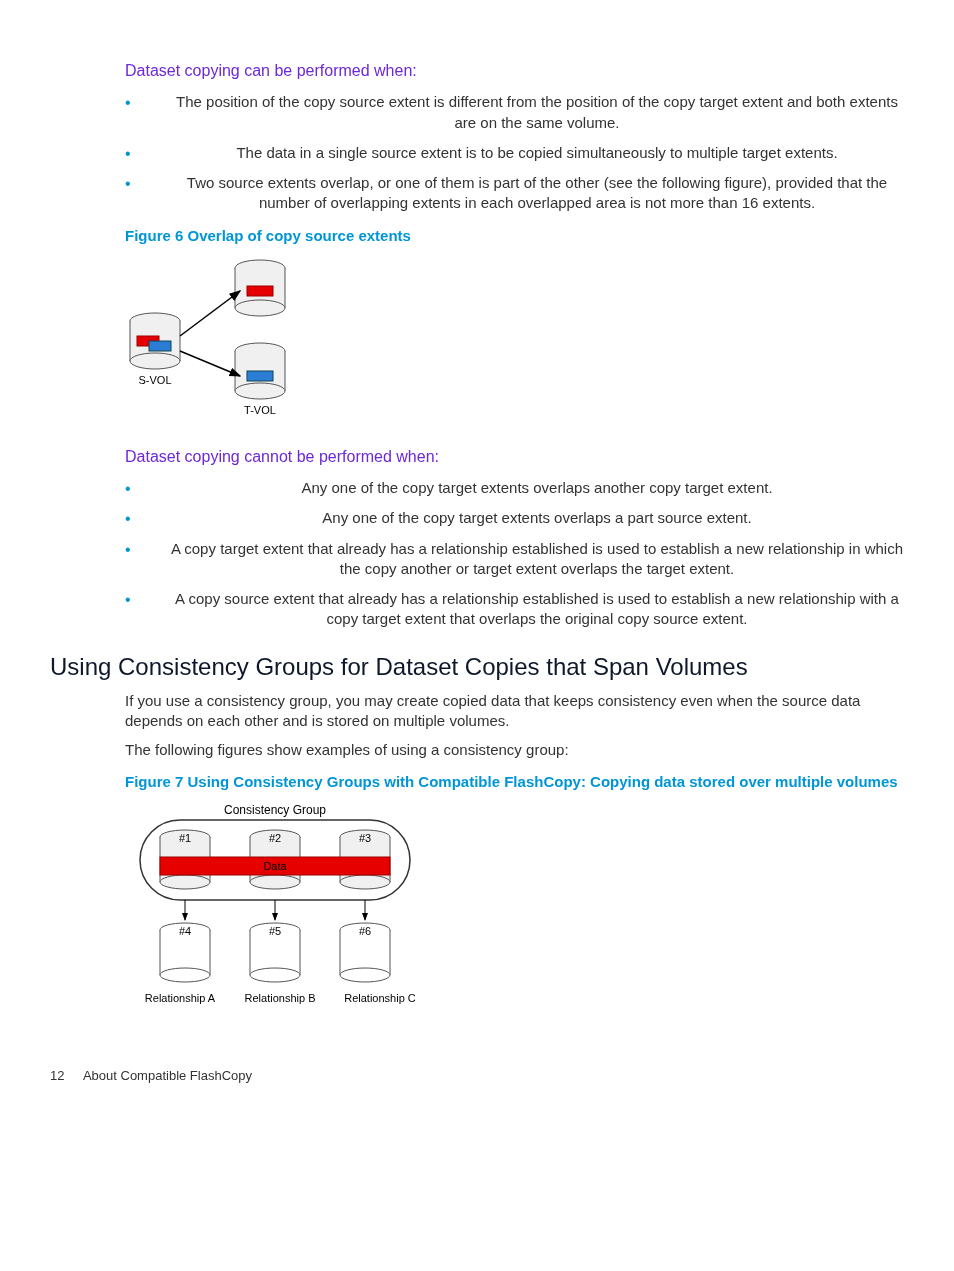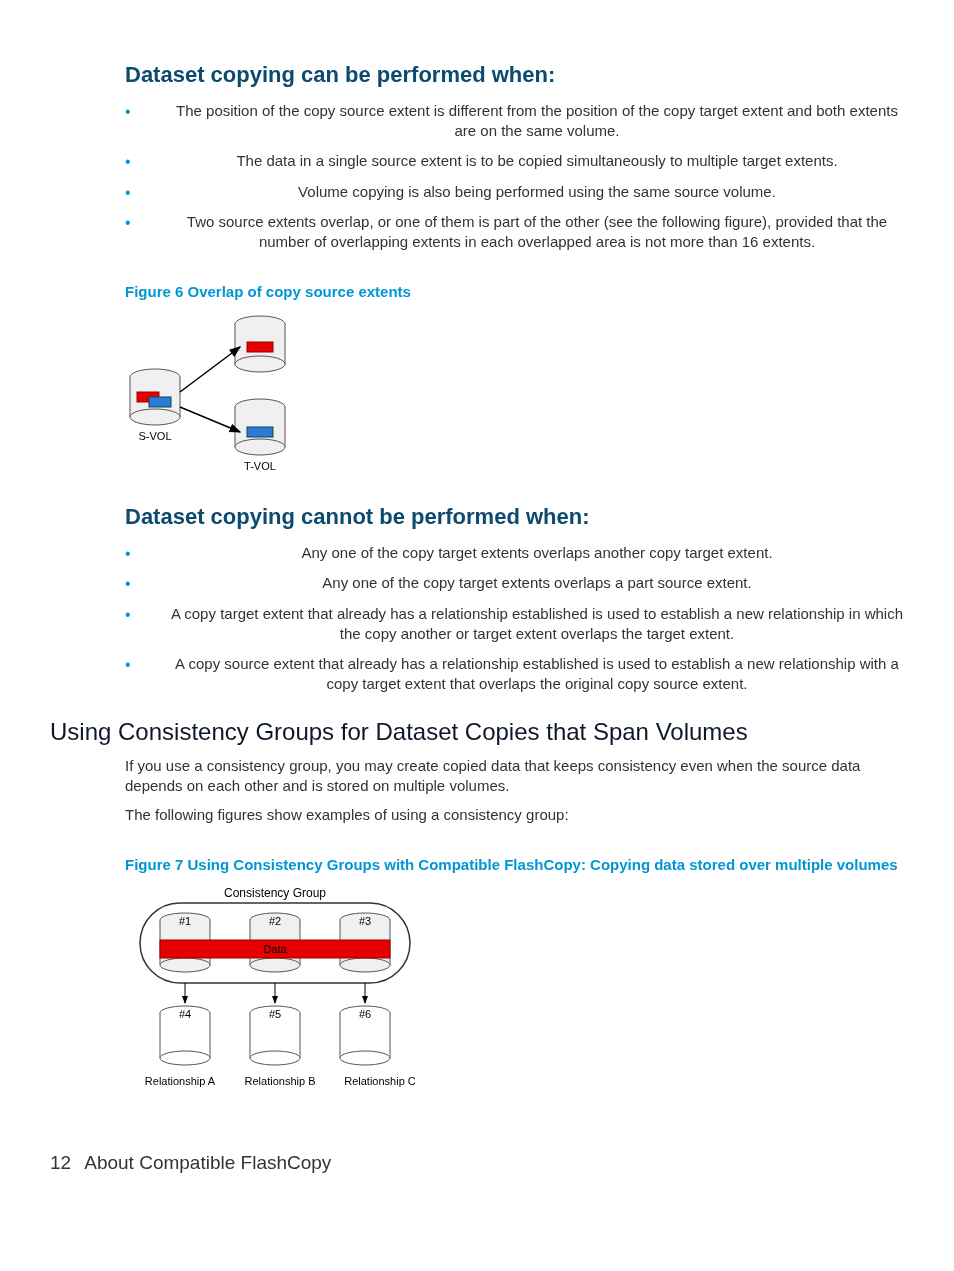--- a/index.html
+++ b/index.html
@@ -5,30 +5,30 @@
   body {
     font-family: Arial, Helvetica, sans-serif;
     font-size: 15px;
     color: #333;
     margin: 0;
     padding: 50px 50px 30px 50px;
     width: 854px;
     line-height: 1.4;
   }
   .subheading {
-    color: #0c4a6e;
-    font-size: 22px;
-    font-weight: bold;
+    color: #6d28d9;
+    font-size: 16px;
+    font-weight: normal;
     margin: 10px 0 10px 75px;
   }
   .figure-caption {
     color: #0096d6;
     font-size: 15px;
     font-weight: bold;
-    margin: 29px 0 10px 75px;
+    margin: 11px 0 10px 75px;
   }
   ul.bullets {
     list-style: none;
     padding: 0;
     margin: 0 0 10px 75px;
   }
   ul.bullets li {
     position: relative;
     padding-left: 45px;
     margin-bottom: 10px;
@@ -48,40 +48,39 @@
     font-weight: normal;
     font-size: 24px;
     margin: 20px 0 8px 0;
   }
   p.body {
     margin: 0 0 8px 75px;
     line-height: 1.35;
   }
   .footer {
     margin-top: 40px;
-    font-size: 19px;
+    font-size: 13px;
     color: #333;
   }
   .footer .pn {
     display: inline-block;
     width: 30px;
   }
   .figure-box {
     margin: 5px 0 15px 75px;
   }
 </style>
 </head>
 <body>
 
 <div class="subheading">Dataset copying can be performed when:</div>
 
 <ul class="bullets">
   <li>The position of the copy source extent is different from the position of the copy target extent and both extents are on the same volume.</li>
   <li>The data in a single source extent is to be copied simultaneously to multiple target extents.</li>
-  <li>Volume copying is also being performed using the same source volume.</li>
   <li>Two source extents overlap, or one of them is part of the other (see the following figure), provided that the number of overlapping extents in each overlapped area is not more than 16 extents.</li>
 </ul>
 
 <div class="figure-caption">Figure 6 Overlap of copy source extents</div>
 
 <div class="figure-box">
 <svg width="200" height="170" viewBox="0 0 200 170">
   <defs>
     <marker id="arrow" markerWidth="8" markerHeight="8" refX="7" refY="3" orient="auto">
       <path d="M0,0 L8,3 L0,6 Z" fill="#000"></path>

